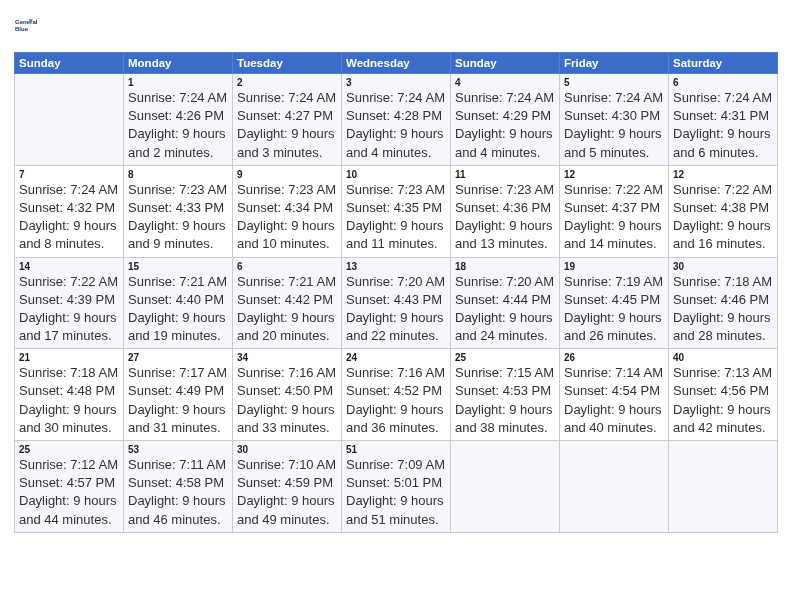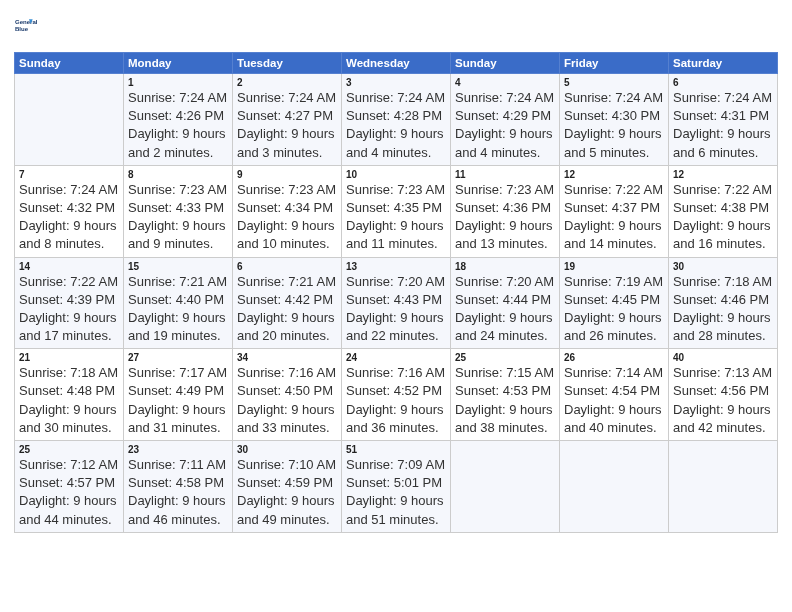--- a/index.html
+++ b/index.html
@@ -231,21 +231,21 @@
             <span class="day-number">40</span>
             <div class="day-info">Sunrise: 7:13 AM<br>Sunset: 4:56 PM<br>Daylight: 9 hours<br>and 42 minutes.</div>
           </td>
         </tr>
         <tr>
           <td>
             <span class="day-number">25</span>
             <div class="day-info">Sunrise: 7:12 AM<br>Sunset: 4:57 PM<br>Daylight: 9 hours<br>and 44 minutes.</div>
           </td>
           <td>
-            <span class="day-number">23</span>
+            <span class="day-number">53</span>
             <div class="day-info">Sunrise: 7:11 AM<br>Sunset: 4:58 PM<br>Daylight: 9 hours<br>and 46 minutes.</div>
           </td>
           <td>
             <span class="day-number">30</span>
             <div class="day-info">Sunrise: 7:10 AM<br>Sunset: 4:59 PM<br>Daylight: 9 hours<br>and 49 minutes.</div>
           </td>
           <td>
             <span class="day-number">51</span>
             <div class="day-info">Sunrise: 7:09 AM<br>Sunset: 5:01 PM<br>Daylight: 9 hours<br>and 51 minutes.</div>
           </td>

